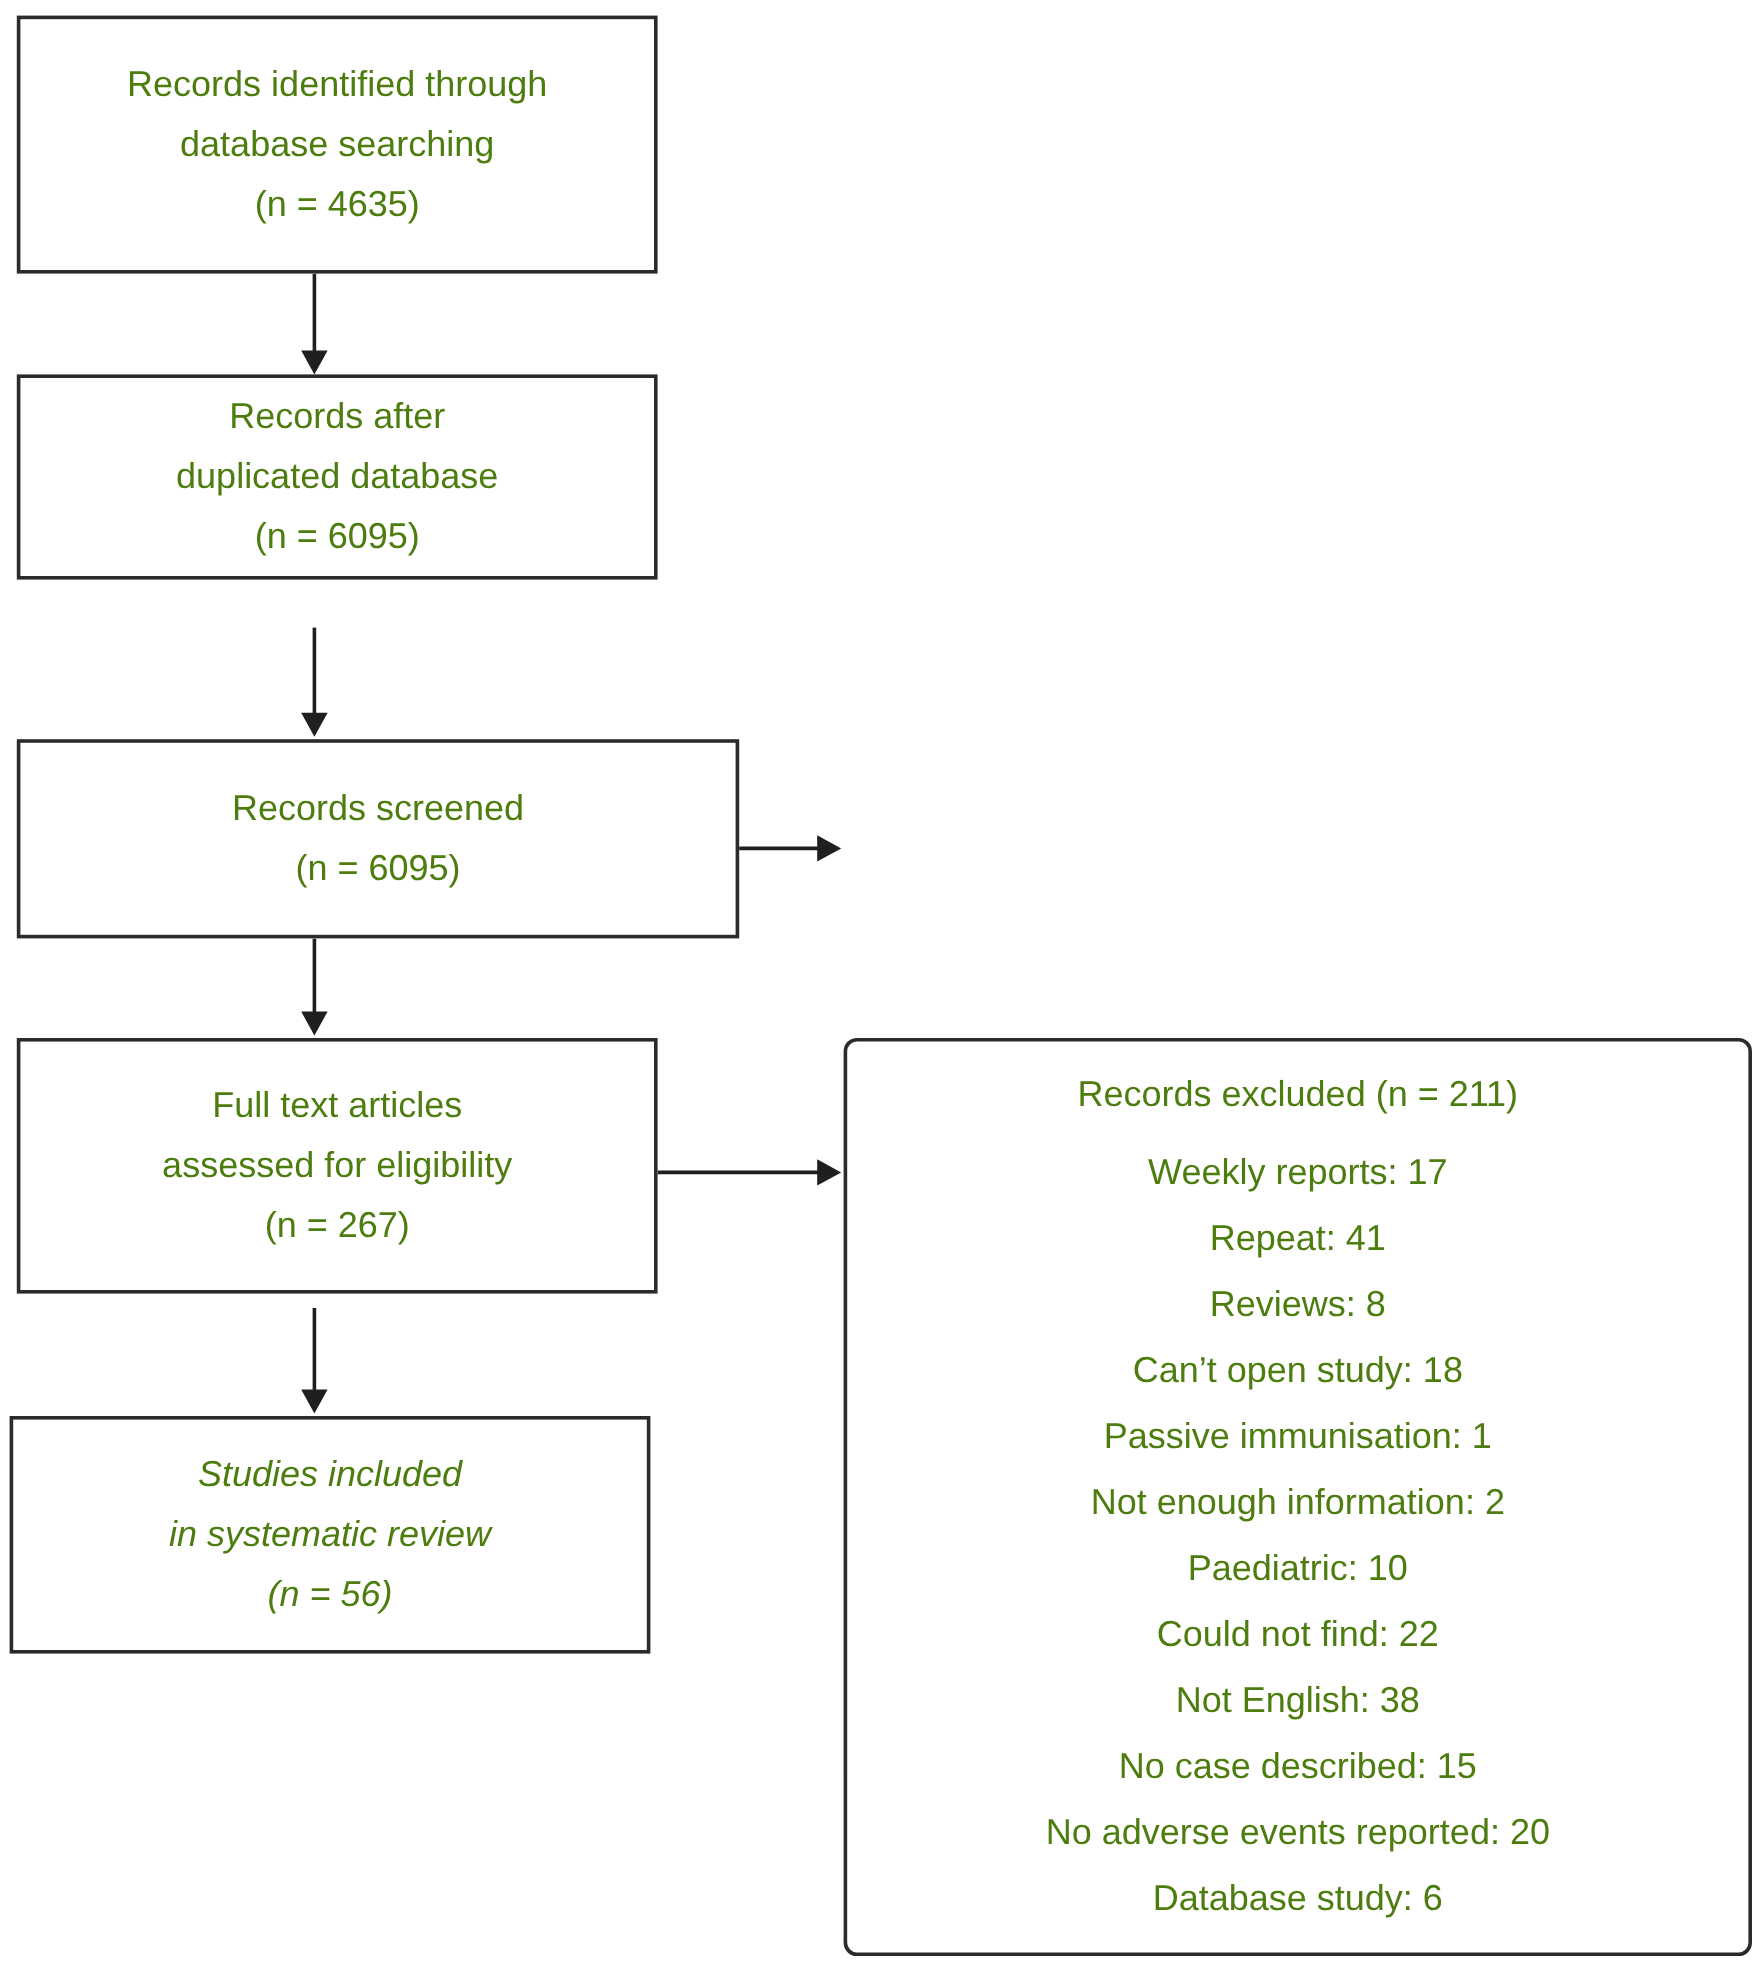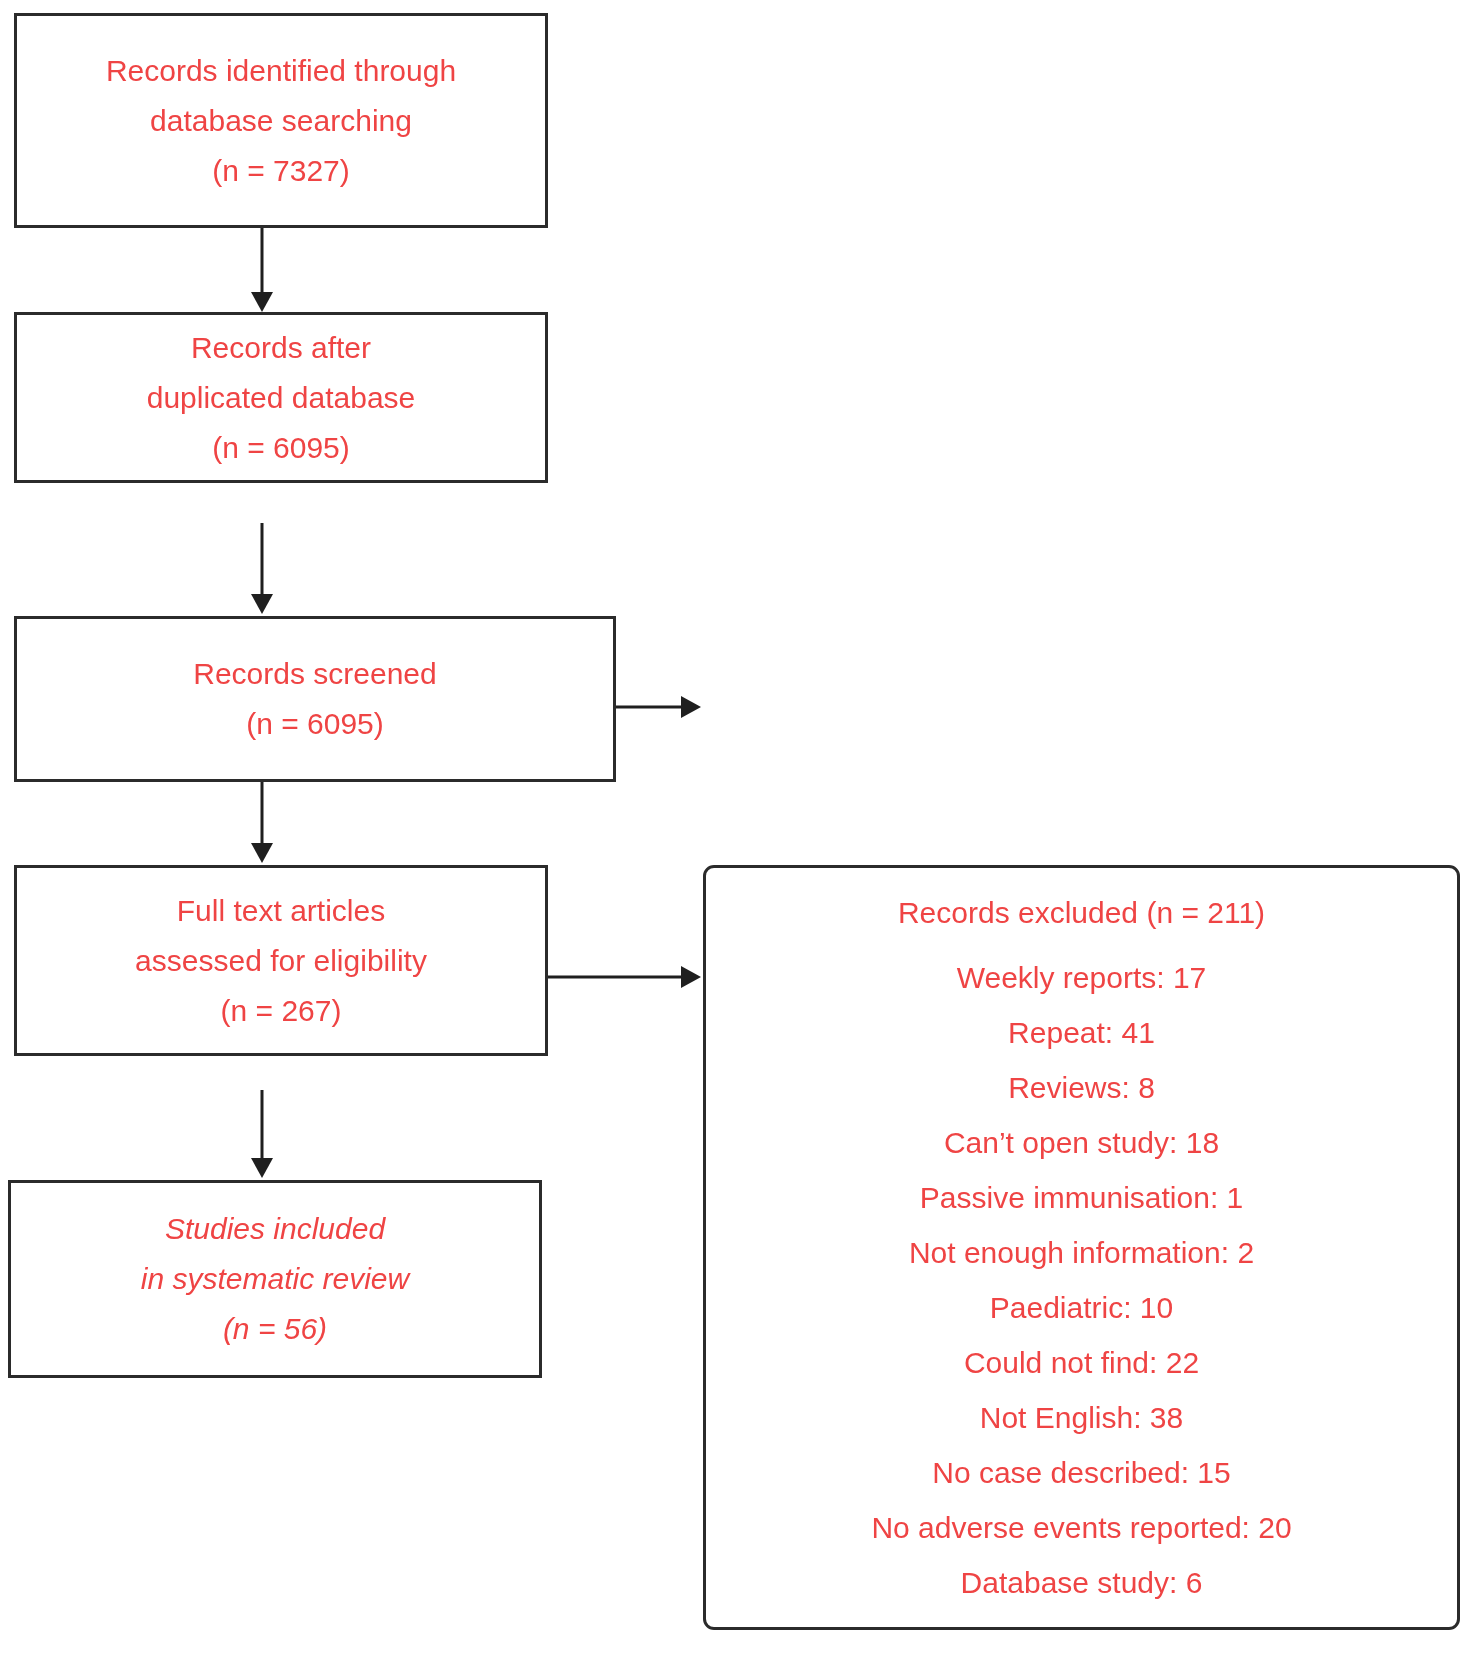--- a/index.html
+++ b/index.html
@@ -6,21 +6,21 @@
     margin: 0;
     padding: 0;
     background: #ffffff;
   }
   .canvas {
     position: relative;
     width: 1467px;
     height: 1654px;
     background: #ffffff;
     font-family: "Liberation Sans", sans-serif;
-    color: #ef4444;
+    color: #4d7c0f;
   }
   .arrow-layer {
     position: absolute;
     left: 0;
     top: 0;
     pointer-events: none;
   }
   .box {
     position: absolute;
     box-sizing: border-box;
@@ -34,21 +34,21 @@
     font-size: 30px;
     line-height: 50px;
   }
   .box .l {
     white-space: nowrap;
   }
   
   .box-identification { left: 14px; top: 13px;   width: 534px; height: 215px; }
   .box-dedup          { left: 14px; top: 312px;  width: 534px; height: 171px; }
   .box-screened       { left: 14px; top: 616px;  width: 602px; height: 166px; }
-  .box-eligibility    { left: 14px; top: 865px;  width: 534px; height: 191px; }
+  .box-eligibility    { left: 14px; top: 865px;  width: 534px; height: 213px; }
   .box-included       { left: 8px; top: 1180px; width: 534px; height: 198px; font-style: italic; }
   
   .box-excl-screen    { left: 703px; top: 613px; width: 757px; height: 169px; }
   .box-excl-fulltext  { left: 703px; top: 865px; width: 757px; height: 765px; line-height: 55px; border-radius: 11px; }
   .box-excl-fulltext .t { margin-bottom: 10px; }
 </style>
 </head>
 <body>
 
 <div class="canvas">
@@ -76,21 +76,21 @@
     </g>
     <g>
       <line x1="548" y1="977" x2="683" y2="977" stroke="#1f1f1f" stroke-width="3"></line>
       <polygon points="681,966 681,988 701,977" fill="#1f1f1f"></polygon>
     </g>
   </svg>
 
   <div class="box box-identification">
     <div class="l">Records identified through</div>
     <div class="l">database searching</div>
-    <div class="l">(n = 7327)</div>
+    <div class="l">(n = 4635)</div>
   </div>
 
   <div class="box box-dedup">
     <div class="l">Records after</div>
     <div class="l">duplicated database</div>
     <div class="l">(n = 6095)</div>
   </div>
 
   <div class="box box-screened">
     <div class="l">Records screened</div>

